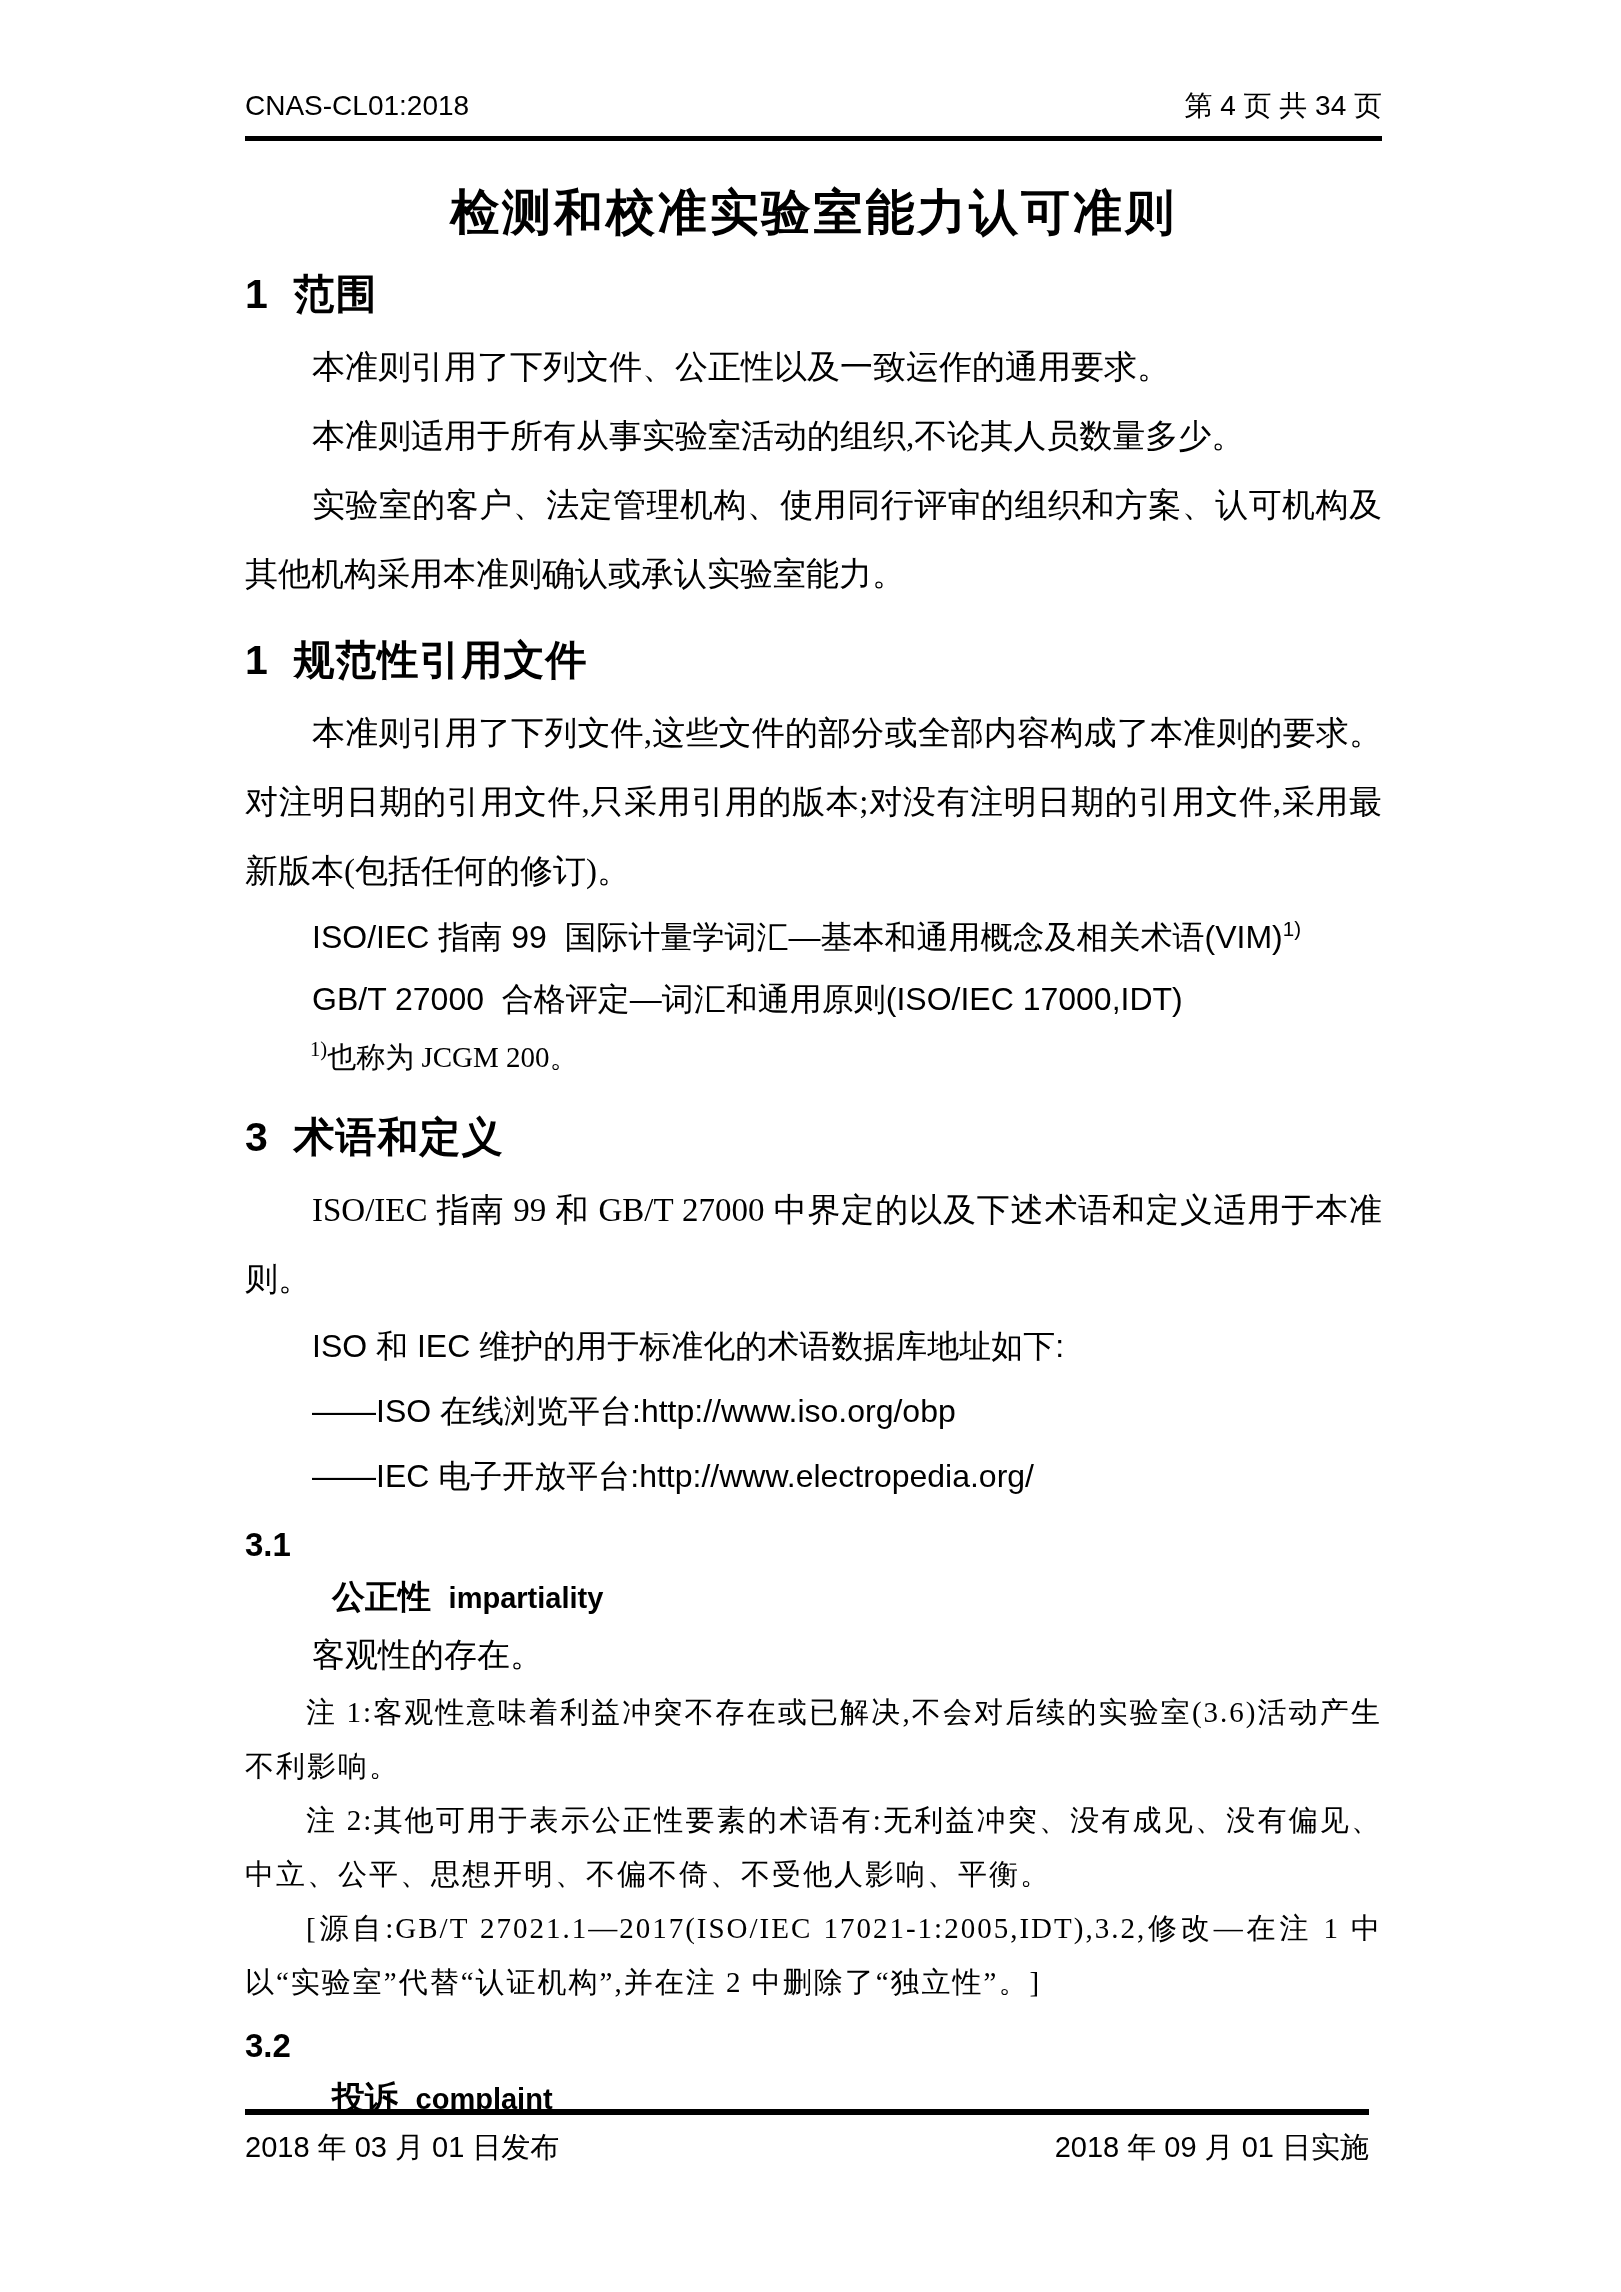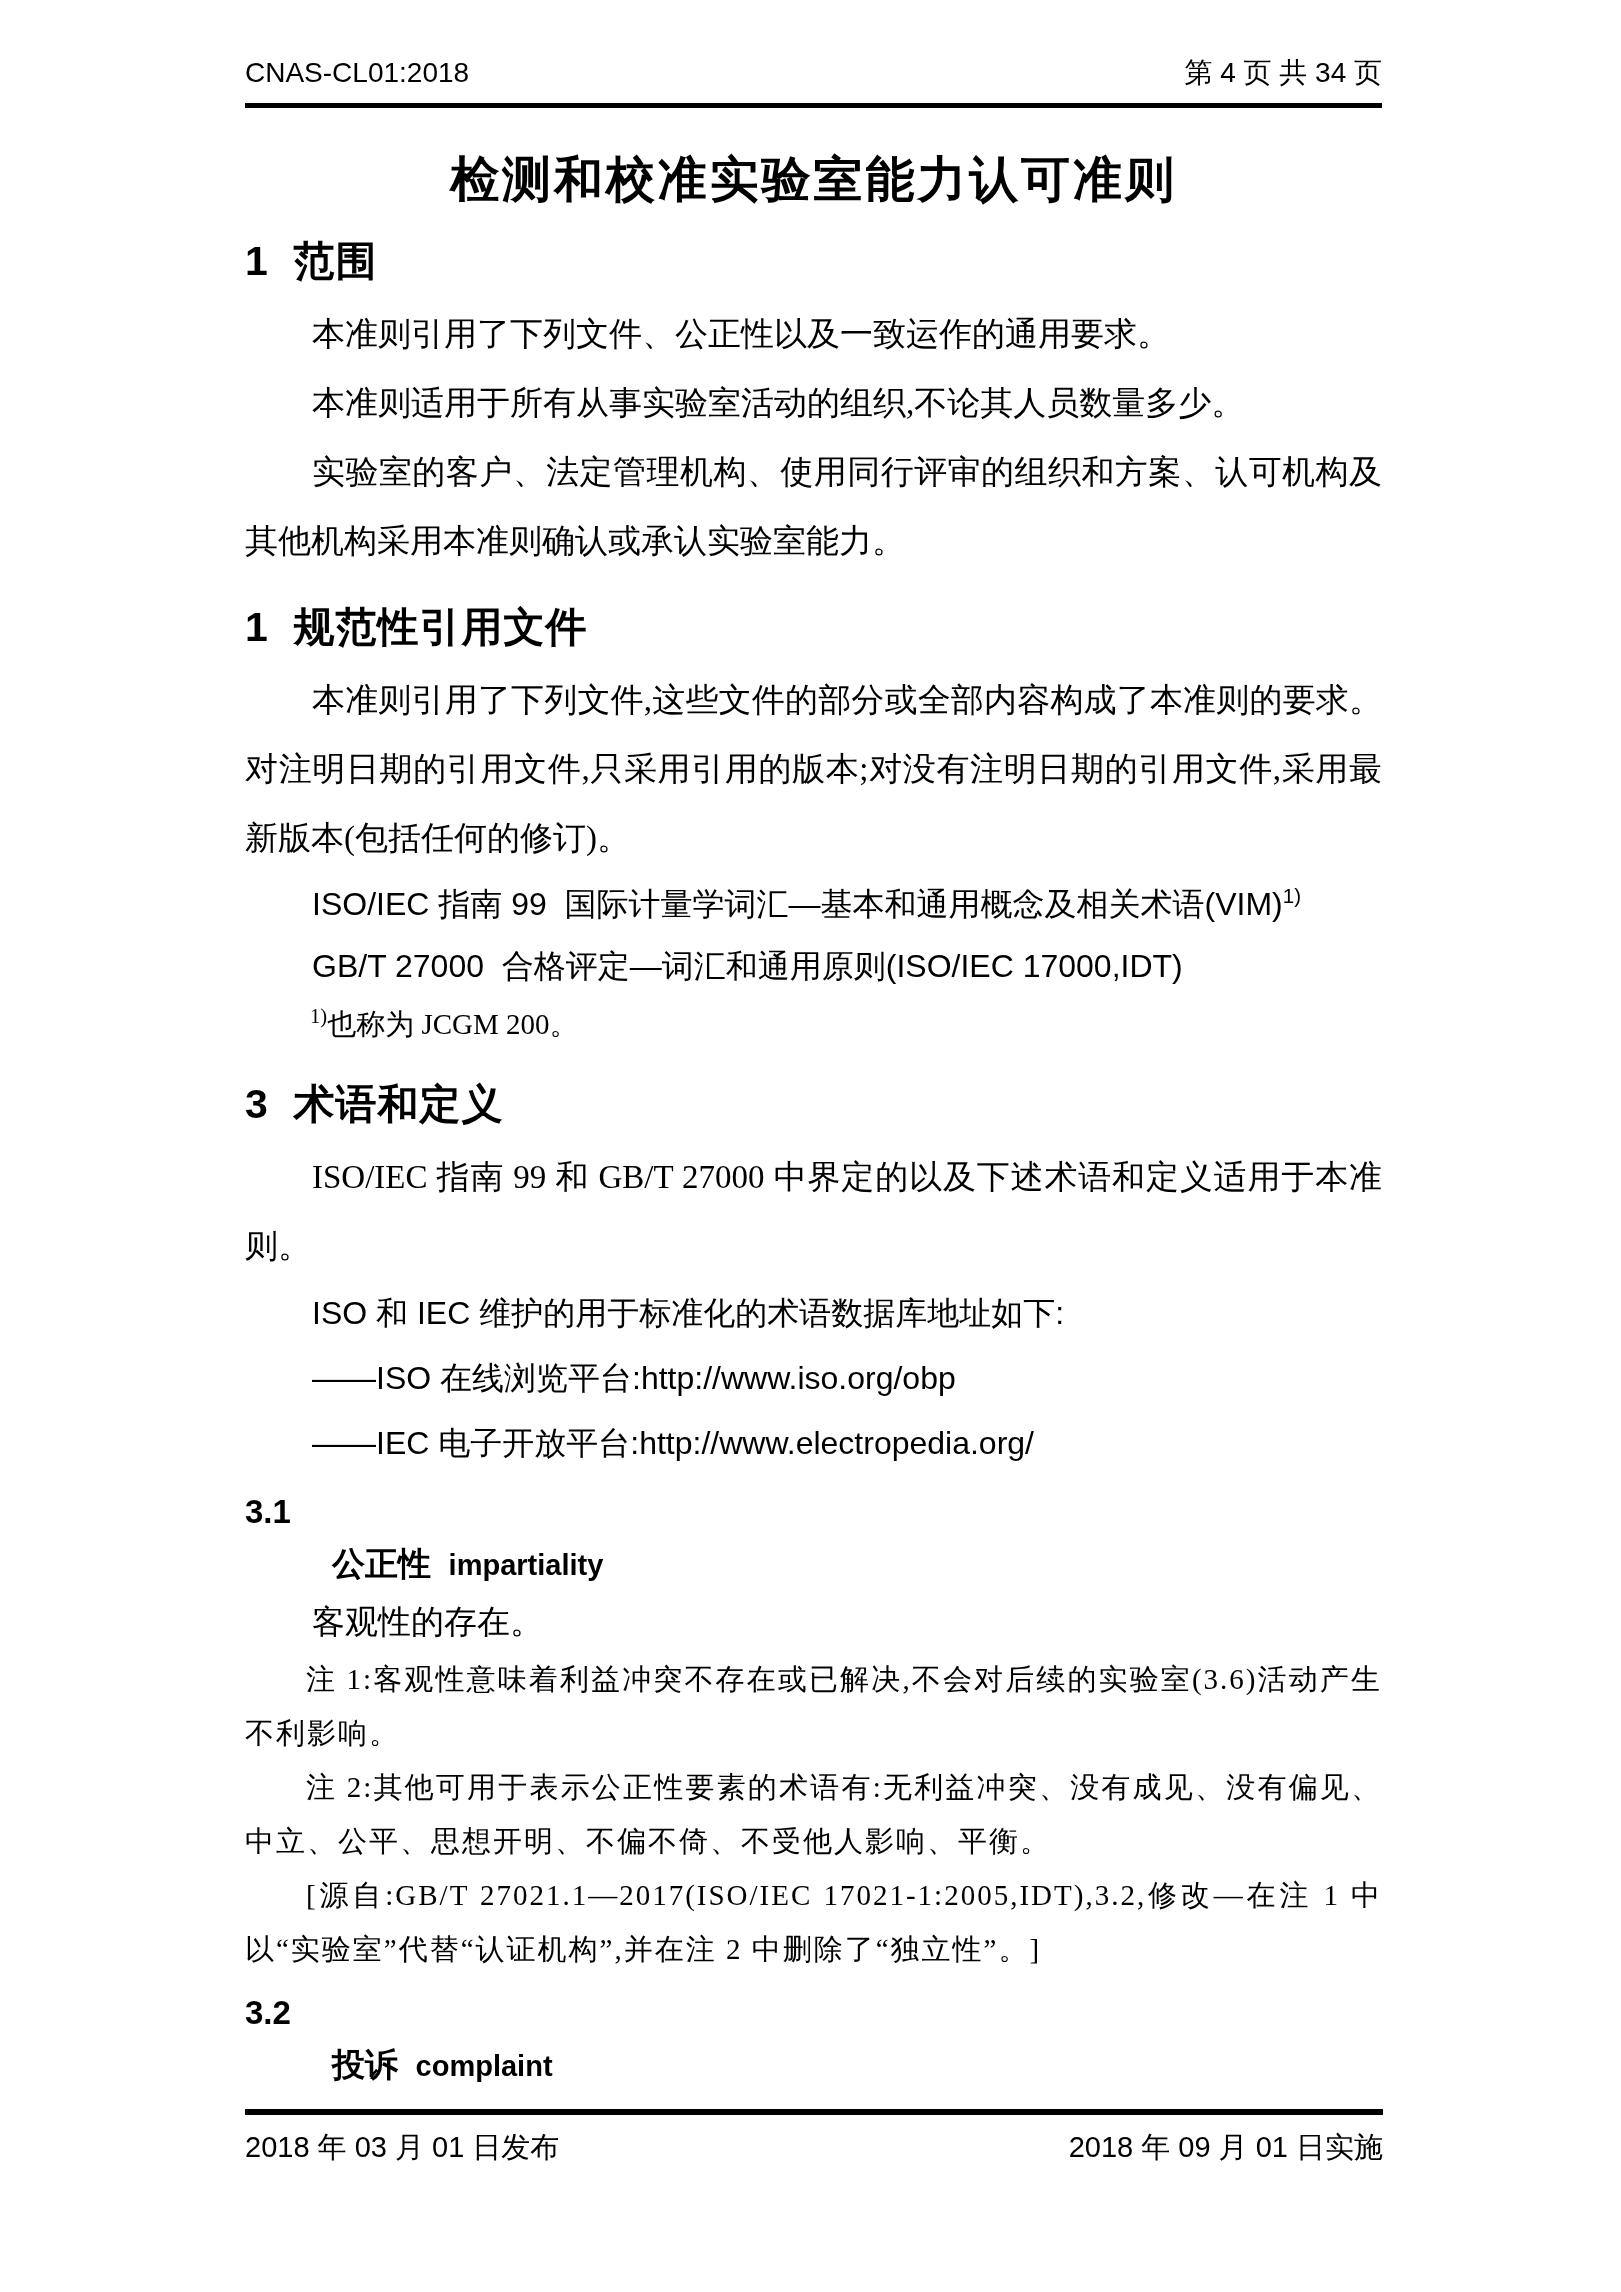--- a/index.html
+++ b/index.html
@@ -7,21 +7,21 @@
     width: 1621px; height: 2293px;
     background: #ffffff; color: #000;
     position: relative; overflow: hidden;
     font-family: "Liberation Serif", serif;
   }
   .page { position: absolute; inset: 0; }
   .content { margin-left: 245px; margin-right: 239px; } 
 
   
   .hdr-row {
-    padding-top: 54px;
+    padding-top: 87px;
     display: flex; justify-content: space-between; align-items: baseline;
     font-family: "Liberation Sans", sans-serif;
     font-size: 28px; line-height: 37px;
   }
   .hdr-rule { height: 4.9px; background: #000; margin-top: 11.8px; }
 
   
   .doc-title {
     margin: 41px 0 0 0;
     text-align: center;
@@ -88,21 +88,21 @@
 
   
   .note {
     margin: 0;
     font-size: 29px; line-height: 54px;
     letter-spacing: 2px;
     text-align: justify; text-indent: 61px;
   }
 
   
-  .footer { position: absolute; left: 245px; right: 238px; top: 2109px; }
+  .footer { position: absolute; left: 245px; right: 252px; top: 2109px; }
   .ftr-rule { height: 5.9px; background: #000; }
   .ftr-row {
     margin-top: 13.7px;
     display: flex; justify-content: space-between; align-items: baseline;
     font-family: "Liberation Sans", sans-serif;
     font-size: 29px; line-height: 37px;
   }
 </style>
 </head>
 <body>

